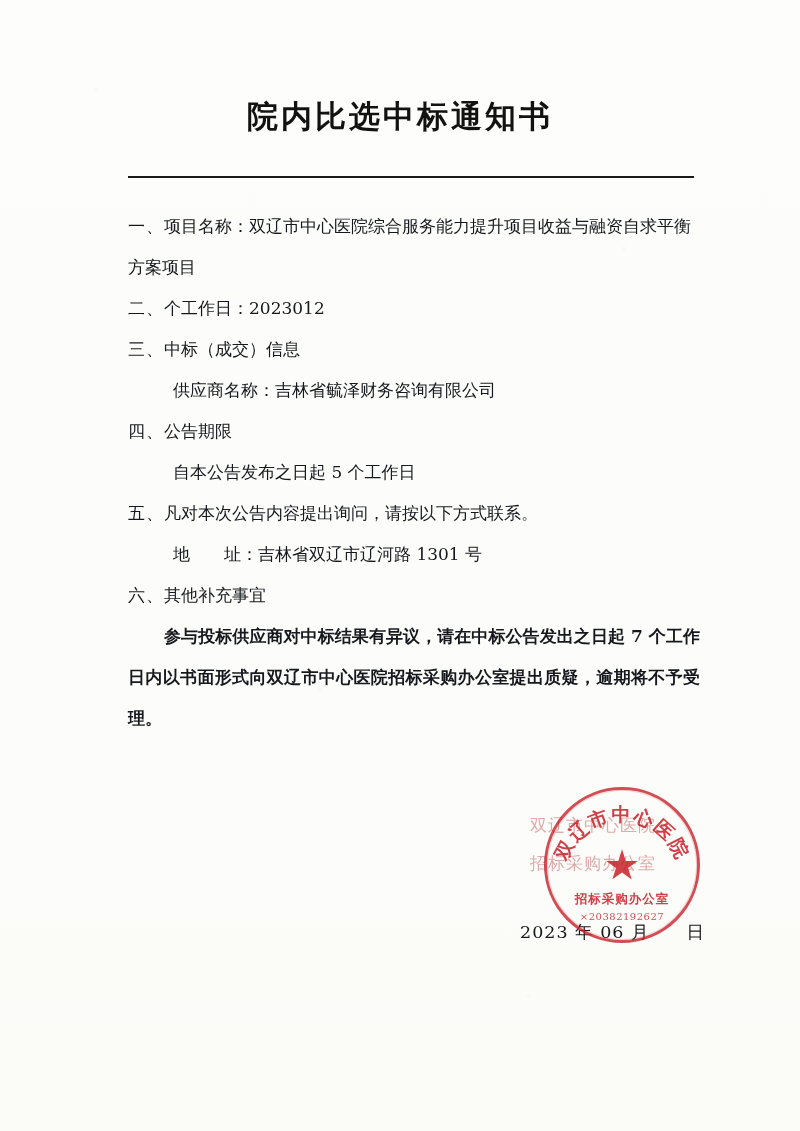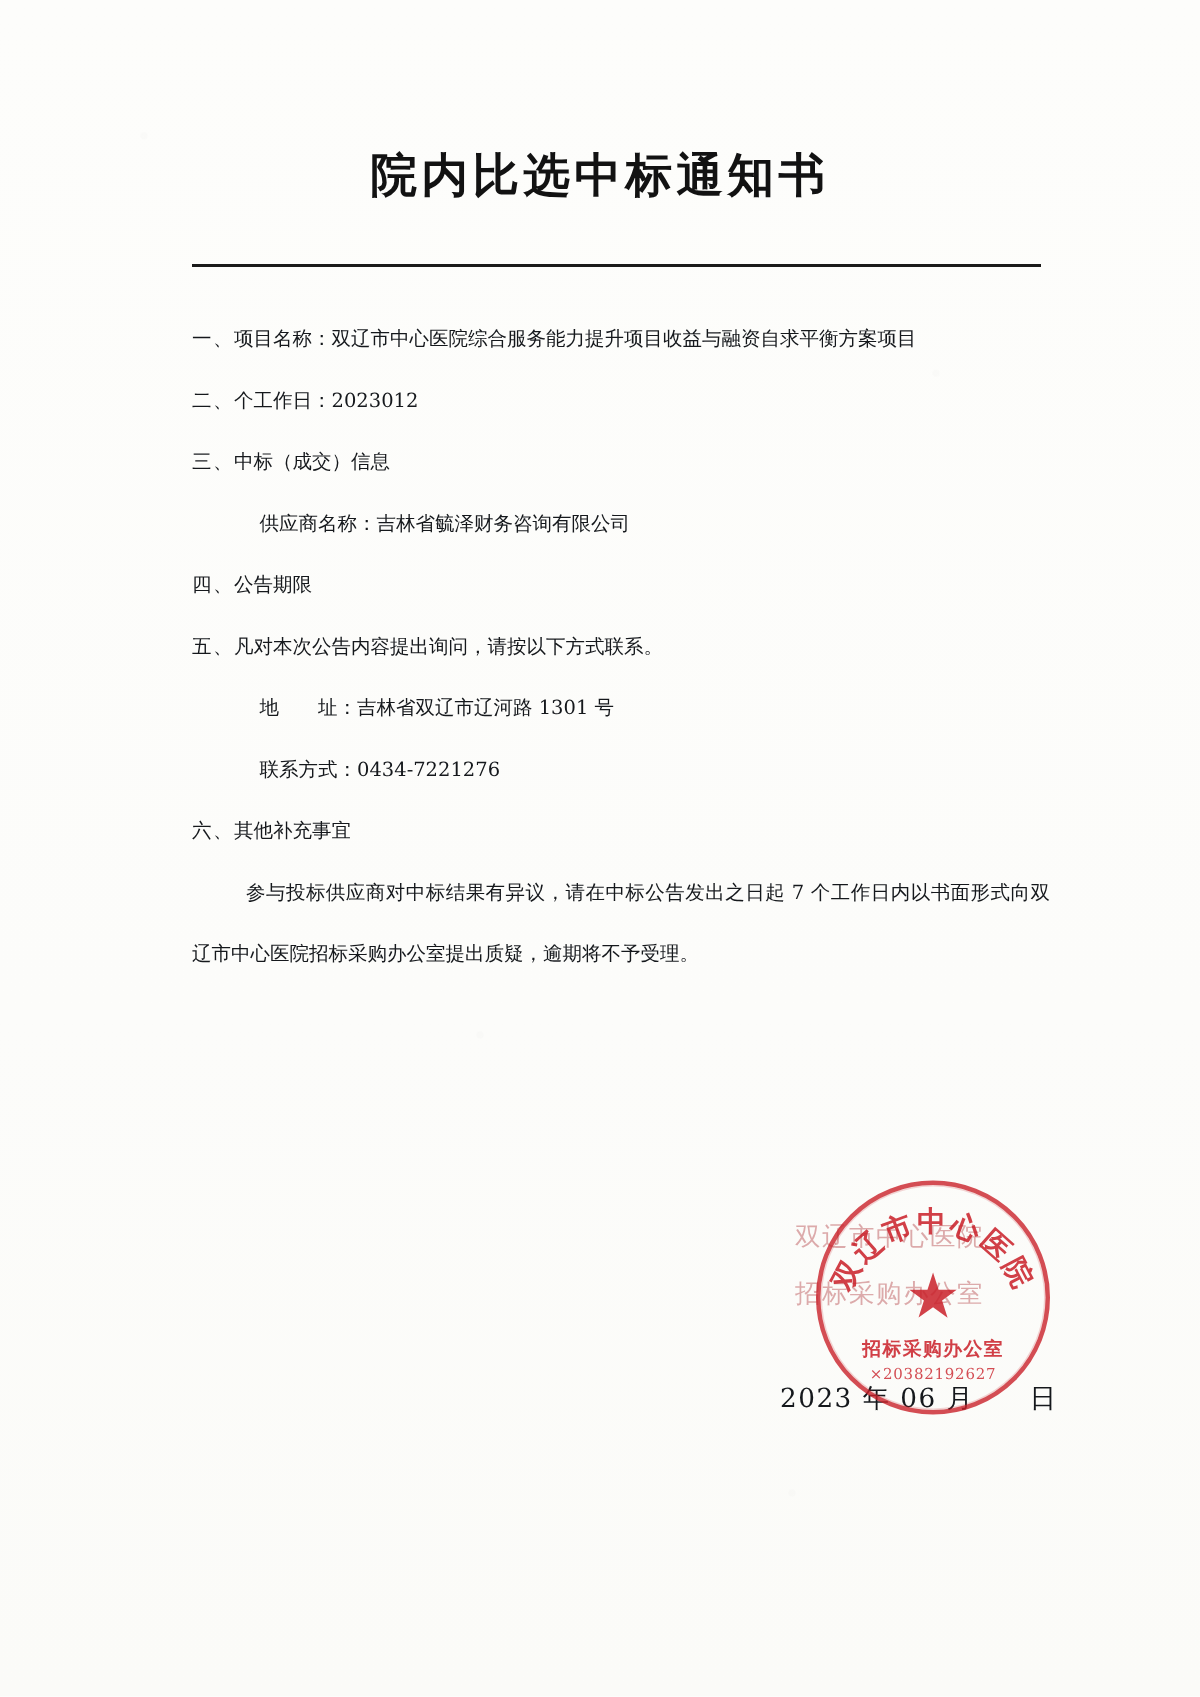--- a/index.html
+++ b/index.html
@@ -52,21 +52,21 @@
     width: 566px;
     height: 2px;
     background: #1a1a1a;
   }
 
   .body-block {
     position: absolute;
     top: 206px;
     left: 128px;
     width: 572px;
-    font-size: 13px;
+    font-size: 17px;
     color: #15181c;
     line-height: 41px;
   }
 
   .line {
     white-space: nowrap;
   }
   .line.wrap {
     white-space: normal;
   }
@@ -77,20 +77,21 @@
   .sub-line {
     padding-left: 45px;
     white-space: nowrap;
   }
 
   .para {
     text-indent: 36px;
     line-height: 41px;
     text-align: justify;
     white-space: normal;
+    font-weight: bold;
   }
 
   .date-line {
     position: absolute;
     top: 920px;
     left: 520px;
     font-size: 17.5px;
     color: #15181c;
     letter-spacing: 1px;
     white-space: nowrap;
@@ -190,29 +191,29 @@
     <div class="line indent-1">
       <span class="num">三、</span><span>中标（成交）信息</span>
     </div>
     <div class="sub-line">
       <span>供应商名称：</span><span>吉林省毓泽财务咨询有限公司</span>
     </div>
 
     <div class="line indent-1">
       <span class="num">四、</span><span>公告期限</span>
     </div>
+    <div class="sub-line">
+      <span>自本公告发布之日起 5 个工作日</span>
+    </div>
 
     <div class="line indent-1">
       <span class="num">五、</span><span>凡对本次公告内容提出询问，请按以下方式联系。</span>
     </div>
     <div class="sub-line">
       <span>地　　址：</span><span>吉林省双辽市辽河路 1301 号</span>
-    </div>
-    <div class="sub-line">
-      <span>联系方式：</span><span>0434-7221276</span>
     </div>
 
     <div class="line indent-1">
       <span class="num">六、</span><span>其他补充事宜</span>
     </div>
     <div class="para">参与投标供应商对中标结果有异议，请在中标公告发出之日起 7 个工作日内以书面形式向双辽市中心医院招标采购办公室提出质疑，逾期将不予受理。</div>
   </div>
 
   <div class="date-line">2023 年 06 月　　日</div>
 

